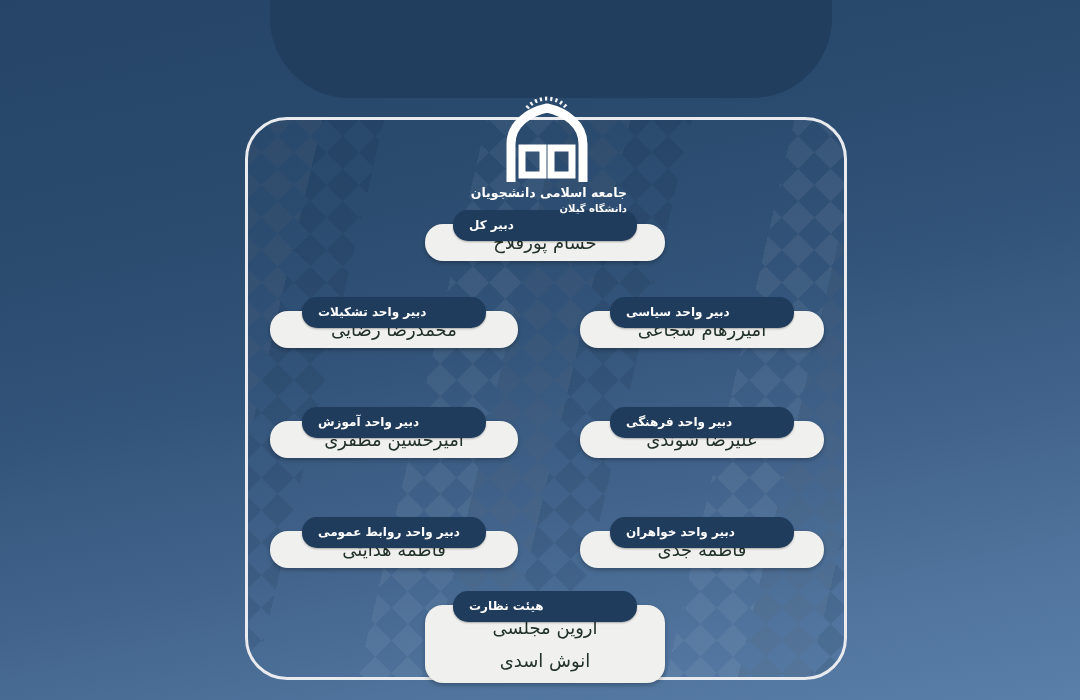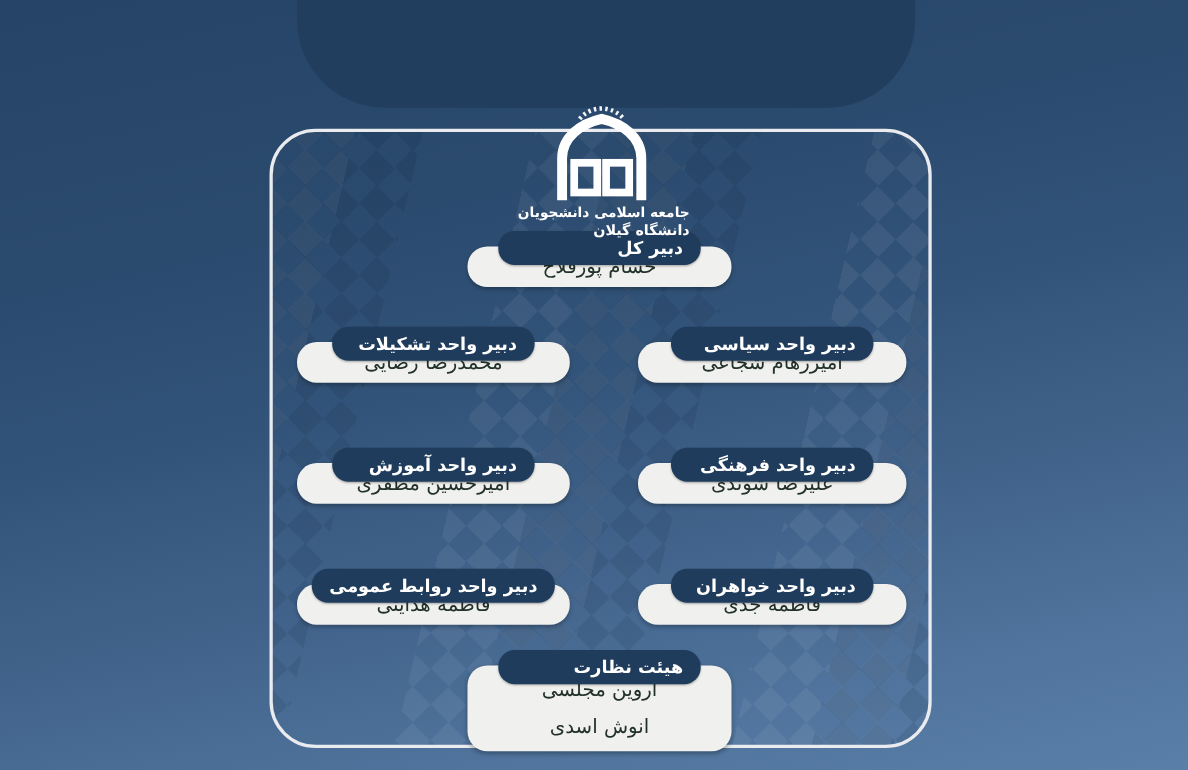--- a/index.html
+++ b/index.html
@@ -34,28 +34,28 @@
   .panel-pattern.dark{
     background:repeating-conic-gradient(rgba(10,25,45,0.10) 0 25%,transparent 0 50%);
     background-size:46px 46px;background-position:23px 23px;
     -webkit-mask:repeating-linear-gradient(58deg,transparent 0 70px,#000 70px 200px,transparent 200px 300px);
     mask:repeating-linear-gradient(58deg,transparent 0 70px,#000 70px 200px,transparent 200px 300px);
   }
   
   .logo{position:absolute;left:467px;top:92px;width:160px;z-index:5;}
   .logo svg{display:block;margin:0 auto;}
   .logo-line1{color:#fff;font-weight:bold;font-size:12.5px;margin-top:1px;white-space:nowrap;}
-  .logo-line2{color:#fff;font-weight:bold;font-size:13px;margin-top:3px;white-space:nowrap;}
+  .logo-line2{color:#fff;font-weight:bold;font-size:10px;margin-top:3px;white-space:nowrap;}
   
   .unit{position:absolute;z-index:4;}
   .pill{
     position:absolute;top:0;left:50%;transform:translateX(-50%);
     height:31px;line-height:31px;padding:0 16px;min-width:152px;
     background:#203c5d;color:#ffffff;border-radius:15px;
-    font-weight:bold;font-size:16px;text-align:right;white-space:nowrap;
+    font-weight:bold;font-size:12px;text-align:left;white-space:nowrap;
     z-index:2;box-shadow:0 1px 2px rgba(0,0,0,0.30);
   }
   .name-box{
     position:absolute;top:14px;left:0;right:0;height:37px;line-height:37px;
     background:#f0f1ef;border-radius:18px;text-align:center;
     color:#22312a;font-weight:normal;font-size:18px;white-space:nowrap;
     box-shadow:0 2px 4px rgba(0,0,0,0.28);
   }
   .unit.board .name-box{height:78px;line-height:33px;padding-top:6px;box-sizing:border-box;}
   .board-name{display:block;}

